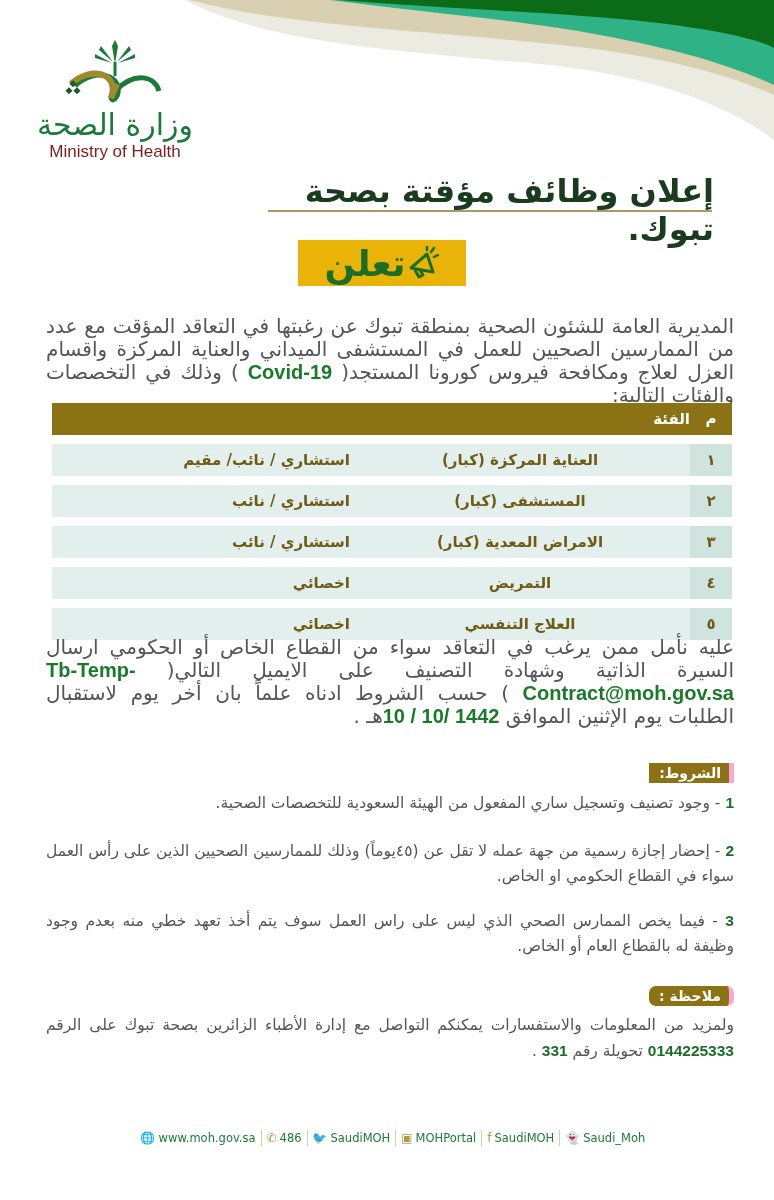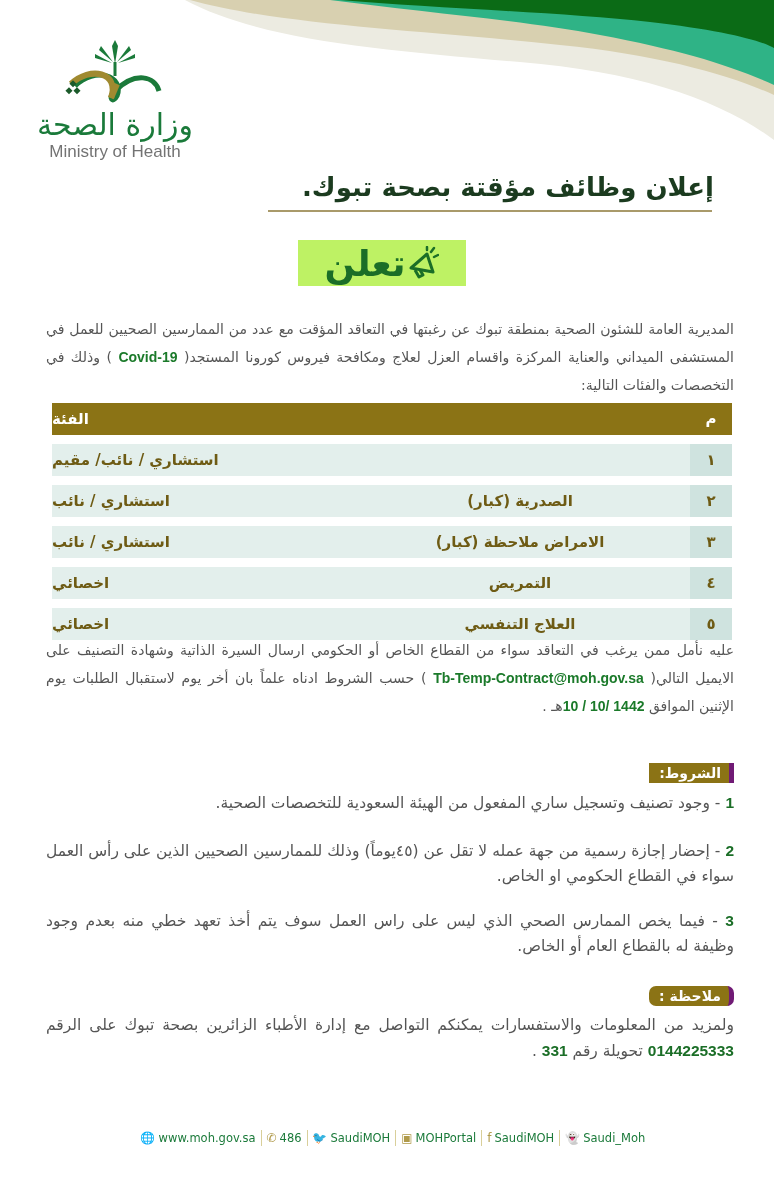--- a/index.html
+++ b/index.html
@@ -6,60 +6,60 @@
   body {
     width: 774px; height: 1200px; position: relative; overflow: hidden;
     background: #ffffff;
     font-family: "DejaVu Sans", sans-serif;
     color: #5a5a5a;
   }
   .wave { position: absolute; left: 0; top: 0; width: 774px; height: 140px; }
   .logo { position: absolute; left: 30px; top: 36px; width: 170px; text-align: center; }
   .logo svg { display: block; margin: 0 auto; }
   .logo-ar { font-family: "DejaVu Sans", sans-serif; font-size: 30px; color: #1a7a3a; direction: rtl; line-height: 34px; margin-top: 2px; }
-  .logo-en { font-family: "Liberation Sans", sans-serif; font-size: 17px; color: #737373; line-height: 20px; }
+  .logo-en { font-family: "Liberation Sans", sans-serif; font-size: 17px; color: #7f1d1d; line-height: 20px; }
 
   .title {
     position: absolute; right: 60px; top: 172px; width: 480px; text-align: right;
-    direction: rtl; font-size: 26px; font-weight: bold; color: #1b3b1f;
+    direction: rtl; font-size: 32px; font-weight: bold; color: #1b3b1f;
   }
   .title-rule { position: absolute; left: 268px; top: 210px; width: 444px; height: 2px; background: #a99a6a; }
   .badge {
     position: absolute; left: 298px; top: 240px; width: 168px; height: 46px;
-    background: #bef264; display: flex; align-items: center; justify-content: center; 
+    background: #eab308; display: flex; align-items: center; justify-content: center; 
   }
   .badge-text { font-size: 36px; font-weight: bold; color: #1b6e27; direction: rtl; }
 
   .para {
     position: absolute; left: 46px; width: 688px; direction: rtl; text-align: justify;
-    font-size: 14px; line-height: 28px; color: #555;
+    font-size: 20px; line-height: 23px; color: #555;
   }
   .intro { top: 315px; }
   .green { color: #1b7a2a; font-weight: bold; font-family: "Liberation Sans", sans-serif; }
   .ltr { direction: ltr; unicode-bidi: embed; }
 
   .table { position: absolute; left: 52px; top: 403px; width: 680px; }
   .thead {
     height: 32px; background: #8b7315; color: #fff; display: flex; direction: rtl;
     align-items: center; font-weight: bold; font-size: 15px;
   }
   .row {
     height: 32px; margin-top: 9px; background: #e3efec; display: flex; direction: rtl;
     align-items: center; font-weight: bold; font-size: 15px; color: #6e5b14;
   }
   .c-idx { width: 42px; text-align: center; height: 100%; display: flex; align-items: center; justify-content: center; }
   .row .c-idx { background: #cfe3df; }
   .c-spec { width: 340px; text-align: center; }
-  .c-cat { flex: 1; text-align: left; }
+  .c-cat { flex: 1; text-align: right; }
 
   .apply { top: 636px; }
   .sec-label {
     position: absolute; right: 40px; height: 20px; background: #8b7315; color: #fff;
     font-weight: bold; font-size: 14px; padding: 0 8px 0 10px; direction: rtl;
-    border-right: 5px solid #701a75; display: flex; align-items: center;
+    border-right: 5px solid #f9a8d4; display: flex; align-items: center;
   }
   .cond { position: absolute; left: 46px; width: 688px; direction: rtl; text-align: justify; font-size: 15.5px; line-height: 25px; color: #555; }
   .num { color: #1b6e27; font-weight: bold; font-family: "Liberation Sans", sans-serif; }
 
   .footer {
     position: absolute; left: 118px; top: 1130px; width: 550px; display: flex; align-items: center;
     justify-content: center; font-family: "DejaVu Sans", sans-serif; font-size: 11.5px; color: #1b7a3a;
   }
   .fitem { display: flex; align-items: center; gap: 3px; padding: 0 5px; }
   .fsep { width: 1px; height: 16px; background: #d9cf9a; }
@@ -120,30 +120,31 @@
   <span>) وذلك في التخصصات والفئات التالية:</span>
 </div>
 
 <div class="table">
   <div class="thead">
     <div class="c-idx">م</div>
     <div class="c-cat">الفئة</div>
   </div>
   <div class="row">
     <div class="c-idx">١</div>
+    <div class="c-spec">العناية المركزة (كبار)</div>
     <div class="c-cat">استشاري / نائب/ مقيم</div>
   </div>
   <div class="row">
     <div class="c-idx">٢</div>
-    <div class="c-spec">الصدرية (كبار)</div>
+    <div class="c-spec">المستشفى (كبار)</div>
     <div class="c-cat">استشاري / نائب</div>
   </div>
   <div class="row">
     <div class="c-idx">٣</div>
-    <div class="c-spec">الامراض ملاحظة (كبار)</div>
+    <div class="c-spec">الامراض المعدية (كبار)</div>
     <div class="c-cat">استشاري / نائب</div>
   </div>
   <div class="row">
     <div class="c-idx">٤</div>
     <div class="c-spec">التمريض</div>
     <div class="c-cat">اخصائي</div>
   </div>
   <div class="row">
     <div class="c-idx">٥</div>
     <div class="c-spec">العلاج التنفسي</div>

